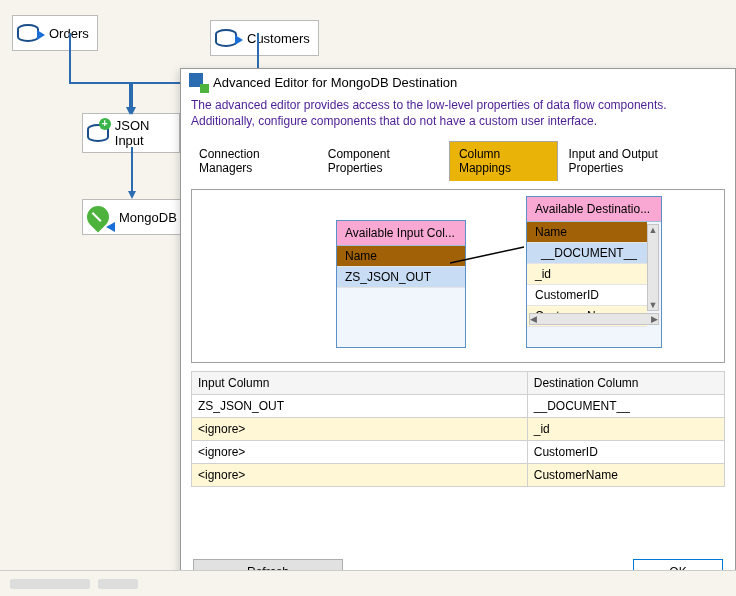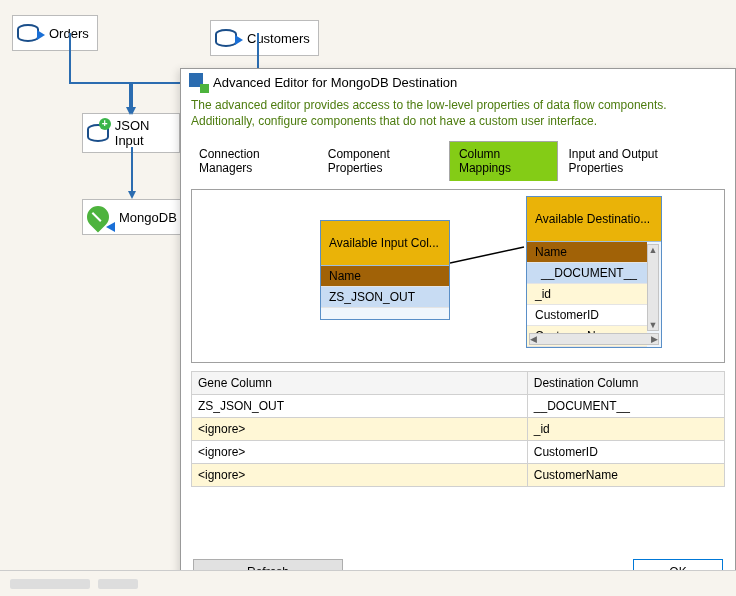--- a/index.html
+++ b/index.html
@@ -84,56 +84,56 @@
   .titlebar {
     display:flex;align-items:center;gap:6px;
     padding:4px 8px 2px 8px;
     font-size:13px;
   }
   .title-icon { width:18px;height:18px;position:relative; }
   .title-icon .a{width:14px;height:14px;background:#2b6cb0;position:absolute;left:0;top:0;}
   .title-icon .b{width:9px;height:9px;background:#4db33d;position:absolute;right:-2px;bottom:-2px;}
   .descr {
     padding:4px 10px 12px 10px;
-    color:#4d7c0f;
+    color:#4c1d95;
     line-height:1.35;
   }
   .tabs-wrap { padding:0 20px 8px 8px; flex:0 0 auto; }
   .tabs {
     display:flex;gap:0;border-bottom:1px solid #a6a6a6;
   }
   .tab {
     padding:5px 9px 6px 9px;
     border:1px solid transparent;
     border-bottom:none;
     cursor:default;
     background:#fff;
     margin-bottom:-1px;
     font-size:12px;
   }
   .tab.active {
     border-color:#a6a6a6;
-    background:#84cc16;
+    background:#eab308;
   }
   .mapping-area {
     height:174px;
     border:1px solid #a0a0a0;
     margin:0 10px 8px 10px;
     position:relative;
     background:#fff;
   }
   .listbox {
     position:absolute;
     border:1px solid #5a8fc7;
     background:#f0f6fc;
     font-size:12px;
   }
   .lb-title {
-    padding:15px 8px;
-    background:#eab308;
+    padding:5px 8px;
+    background:#f9a8d4;
     font-weight:normal;
     border-bottom:1px solid #9fbedc;
   }
   .lb-grid {
     background:#fff;
   }
   .lb-row {
     padding:3px 8px;
     border-bottom:1px solid #e4e4e4;
   }
@@ -253,21 +253,21 @@
       <div class="tabs">
         <div class="tab">Connection Managers</div>
         <div class="tab">Component Properties</div>
         <div class="tab active">Column Mappings</div>
         <div class="tab">Input and Output Properties</div>
       </div>
     </div>
 
     <div class="mapping-area">
 
-      <div class="listbox" style="left:128px;top:30px;width:130px;height:100px;">
+      <div class="listbox" style="left:144px;top:30px;width:130px;height:128px;">
         <div class="lb-title">Available Input Col...</div>
         <div class="lb-grid">
           <div class="lb-row lb-header">Name</div>
           <div class="lb-row sel">ZS_JSON_OUT</div>
         </div>
       </div>
 
       <div class="listbox" style="left:334px;top:6px;width:136px;height:152px;">
         <div class="lb-title">Available Destinatio...</div>
         <div style="position:relative;">
@@ -294,21 +294,21 @@
       </svg>
     </div>
 
     <table class="map-table">
       <colgroup>
           <col style="width:63%">
           <col style="width:37%">
         </colgroup>
       <thead>
         <tr>
-          <th>Gene Column</th>
+          <th>Input Column</th>
           <th>Destination Column</th>
         </tr>
       </thead>
       <tbody>
         <tr>
           <td>ZS_JSON_OUT</td>
           <td>__DOCUMENT__</td>
         </tr>
         <tr class="ign">
           <td>&lt;ignore&gt;</td>

